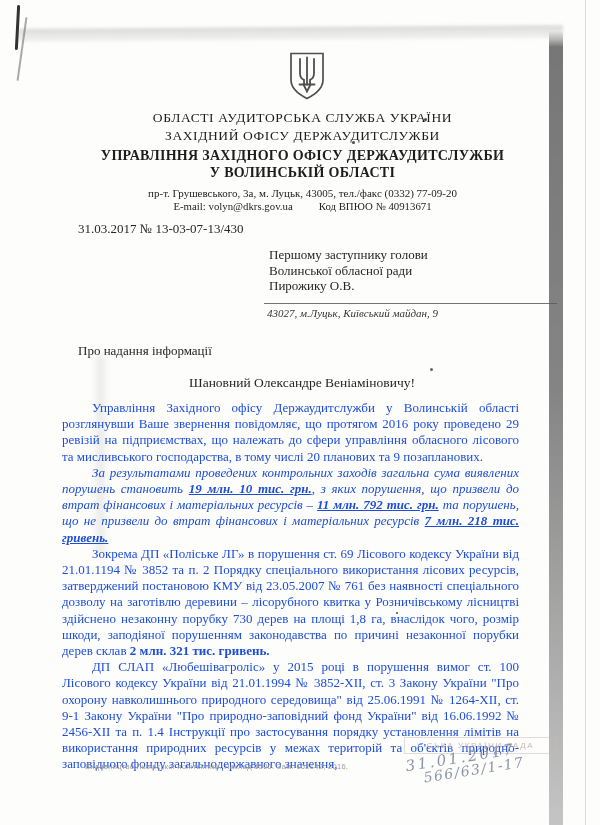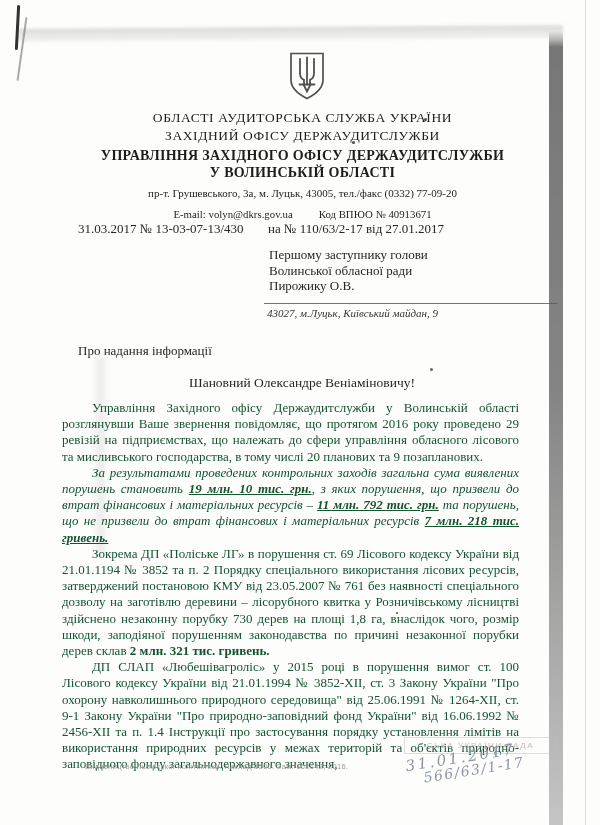--- a/index.html
+++ b/index.html
@@ -33,38 +33,38 @@
 
   
   .emblem { position:absolute; left:287px; top:52px; width:40px; height:48px; }
 
   
   .letterhead { position:absolute; left:30px; top:109px; width:545px; text-align:center; color:#1d1d1d; }
   .org1, .org2 { font-size:13.5px; line-height:17.5px; letter-spacing:0.6px; }
   .org3, .org4 { font-size:14px; line-height:17px; font-weight:bold; letter-spacing:0.3px; }
   .org3 { margin-top:3px; }
   .lh-address { font-size:11px; margin-top:6px; color:#242424; }
-  .lh-contact { font-size:10.8px; margin-top:9px; color:#242424; }
+  .lh-contact { font-size:10.8px; margin-top:1px; color:#242424; }
   .lh-contact .gap { display:inline-block; width:26px; }
 
   
   .ref-out { position:absolute; left:78px;  top:221px; font-size:13px; }
   .ref-in  { position:absolute; left:268px; top:221px; font-size:13px; }
   .recipient { position:absolute; left:269px; top:247px; font-size:13px; line-height:15.5px; }
   .recipient-rule { position:absolute; left:264px; top:303px; width:293px;
     border-top:1px solid rgba(90,90,90,0.85); }
   .recipient-address { position:absolute; left:267px; top:307px;
     font-style:italic; font-size:11px; color:#333;text-align:center; }
 
   
   .subject { position:absolute; left:78px; top:343px; font-size:13px; }
   .salutation { position:absolute; left:62px; top:375px; width:480px;
     text-align:center; font-size:13.5px; }
   .body-text { position:absolute; left:62px; top:400px; width:457px;
-    font-size:13px; line-height:16.2px; text-align:justify; color:#14532d; }
+    font-size:13px; line-height:16.2px; text-align:justify; color:#1d4ed8; }
   .body-text p { margin:0; text-indent:30px; }
   .p-italic { font-style:italic; }
   .u-num { font-weight:bold; text-decoration:underline; }
   .b-num { font-weight:bold; }
 
   
   .stamp { position:absolute; left:404px; top:737px; width:153px; height:17px;
     border:1px solid rgba(200,185,185,0.5); box-sizing:border-box;
     display:flex; align-items:center; justify-content:center; overflow:hidden;
     font-family:"Liberation Sans", sans-serif; font-size:8px; letter-spacing:1.6px;
@@ -111,21 +111,20 @@
     <div class="org2">ЗАХІДНИЙ ОФІСУ ДЕРЖАУДИТСЛУЖБИ</div>
     <div class="org3">УПРАВЛІННЯ ЗАХІДНОГО ОФІСУ ДЕРЖАУДИТСЛУЖБИ</div>
     <div class="org4">У ВОЛИНСЬКІЙ ОБЛАСТІ</div>
     <div class="lh-address">пр-т. Грушевського, 3а, м. Луцьк, 43005, тел./факс (0332) 77-09-20</div>
     <div class="lh-contact">
       <span>E-mail: volyn@dkrs.gov.ua</span><span class="gap"></span><span>Код ВПЮО № 40913671</span>
     </div>
   </div>
 
   <div class="ref-out">31.03.2017 № 13-03-07-13/430</div>
-  <div class="ref-in">на № 110/63/2-17 від 27.01.2017</div>
 
   <div class="recipient">
     <div>Першому заступнику голови</div>
     <div>Волинської обласної ради</div>
     <div>Пирожику О.В.</div>
   </div>
   <div class="recipient-rule"></div>
   <div class="recipient-address">43027, м.Луцьк, Київський майдан, 9</div>
 
   <div class="subject">Про надання інформації</div>

